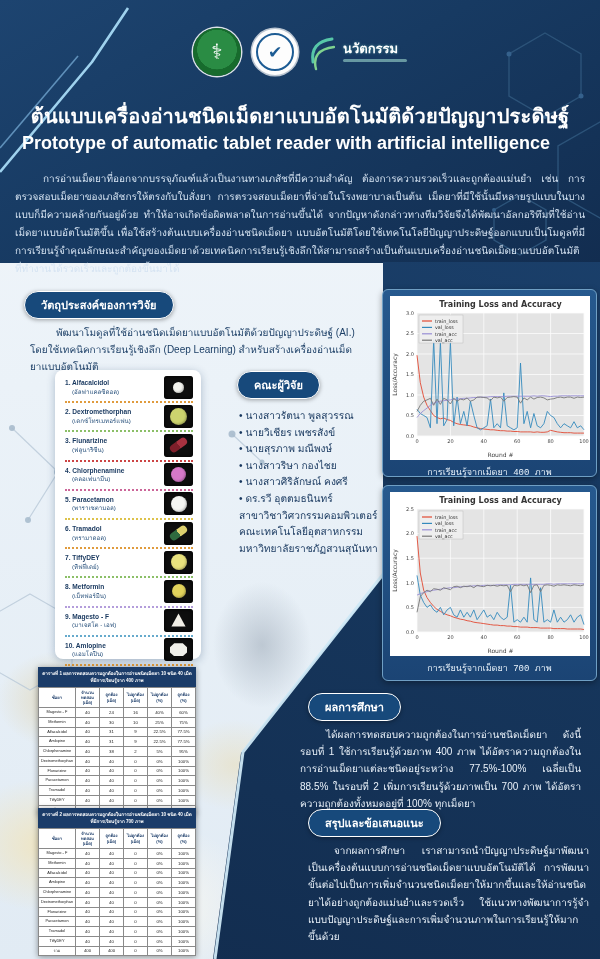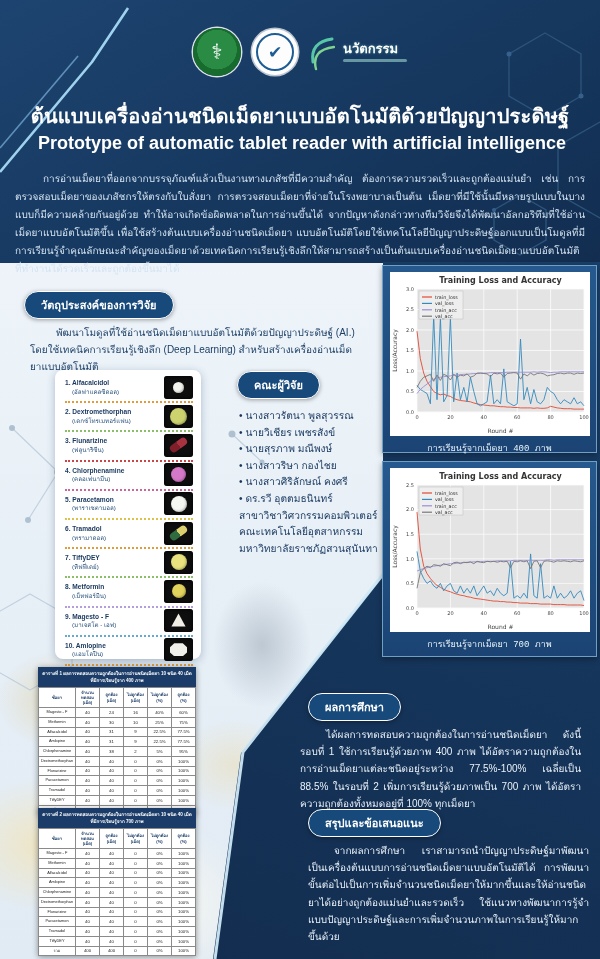--- a/index.html
+++ b/index.html
@@ -32,41 +32,41 @@
              box-shadow:0 0 0 1.5px rgba(255,255,255,.85);display:flex;align-items:center;justify-content:center;
              color:#fff;font-size:21px;}
   .logo-fv{width:46px;height:46px;border-radius:50%;background:#fdfdfd;display:flex;align-items:center;justify-content:center;
            box-shadow:0 0 0 1.5px rgba(255,255,255,.7);}
   .logo-fv .ring{width:34px;height:34px;border:2.5px solid #1d5c94;border-radius:50%;display:flex;align-items:center;justify-content:center;
            color:#1d5c94;font-weight:bold;font-size:17px;}
   .logo-innov{display:flex;align-items:center;gap:8px;height:48px;}
   .logo-innov .txt{color:#fff;font-weight:bold;font-size:13px;line-height:1.1;text-shadow:0 0 3px rgba(120,220,200,.5);}
   .logo-innov .sub{height:3px;width:64px;background:rgba(170,230,215,.55);border-radius:2px;margin-top:2px;}
   .title-th{left:0;top:100px;width:600px;text-align:center;color:#fff;font-weight:bold;font-size:20px;letter-spacing:.2px;}
-  .title-en{left:16px;top:133px;width:572px;text-align:center;color:#fff;font-weight:bold;font-size:18px;}
+  .title-en{left:0;top:133px;width:572px;text-align:center;color:#fff;font-weight:bold;font-size:18px;}
   .intro{left:15px;top:170px;width:570px;color:#d5e3f2;font-size:10px;line-height:1.8;text-align:justify;text-indent:28px;}
   
   .obj-badge{left:24px;top:291px;}
   .obj-text{left:30px;top:324px;width:332px;color:#1c3f66;font-size:10px;line-height:1.72;text-indent:26px;}
   
   .tablet-card{left:55px;top:370px;width:146px;height:289px;background:#fff;border-radius:8px;
                box-shadow:0 2px 8px rgba(25,60,100,.3);padding:4px 8px 2px 10px;box-sizing:border-box;}
   .pill-row{display:flex;align-items:center;justify-content:space-between;height:26.2px;padding-bottom:1px;}
   .pill-name{font-size:6.6px;font-weight:bold;color:#17375e;line-height:1.3;}
   .pill-thai{font-size:6.2px;color:#28517c;padding-left:7px;line-height:1.2;}
   .pill-thumb{width:29px;height:23px;background:#0e0e0e;border-radius:3px;display:flex;align-items:center;
               justify-content:center;flex:none;box-shadow:inset 0 0 4px #000;}
   
   .team-sec{left:237px;top:371px;width:150px;}
   .team-list{margin:9px 0 0 2px;color:#17375e;font-size:10.2px;line-height:1.62;}
   .team-list div{white-space:nowrap;}
   .team-affil{margin:1px 0 0 2px;color:#17375e;font-size:10.2px;line-height:1.6;}
   
   .chart-panel{position:absolute;left:382px;width:215px;background:linear-gradient(180deg,#26598e,#1b4474);
-               border:1px solid #6f9fc4;border-radius:0;box-shadow:0 2px 6px rgba(0,0,0,.35);box-sizing:border-box;}
+               border:1px solid #6f9fc4;border-radius:6px;box-shadow:0 2px 6px rgba(0,0,0,.35);box-sizing:border-box;margin-top:24px;}
   .chart-panel.p1{top:265px;height:188px;}
   .chart-panel.p2{top:461px;height:196px;}
   .chart-fig{margin:6px auto 0;width:200px;height:164px;background:#fff;display:block;}
   .chart-caption{text-align:center;color:#e8f2fa;font-size:9px;margin-top:5px;font-family:Liberation Mono, monospace;}
   
   .data-table-wrap{position:absolute;left:38px;width:158px;background:#fff;box-shadow:0 1px 6px rgba(0,0,0,.4);}
   .t1{top:667px;} .t2{top:808px;}
   .table-title{background:#1b3c69;color:#fff;font-size:4.6px;font-weight:bold;text-align:center;padding:3px 3px;}
   .data-table-wrap table{width:100%;border-collapse:collapse;table-layout:fixed;}
   .data-table-wrap th{font-size:4.1px;color:#1b3c69;border:0.5px solid #8a8a8a;padding:1.6px 0;font-weight:bold;line-height:1.3;}

